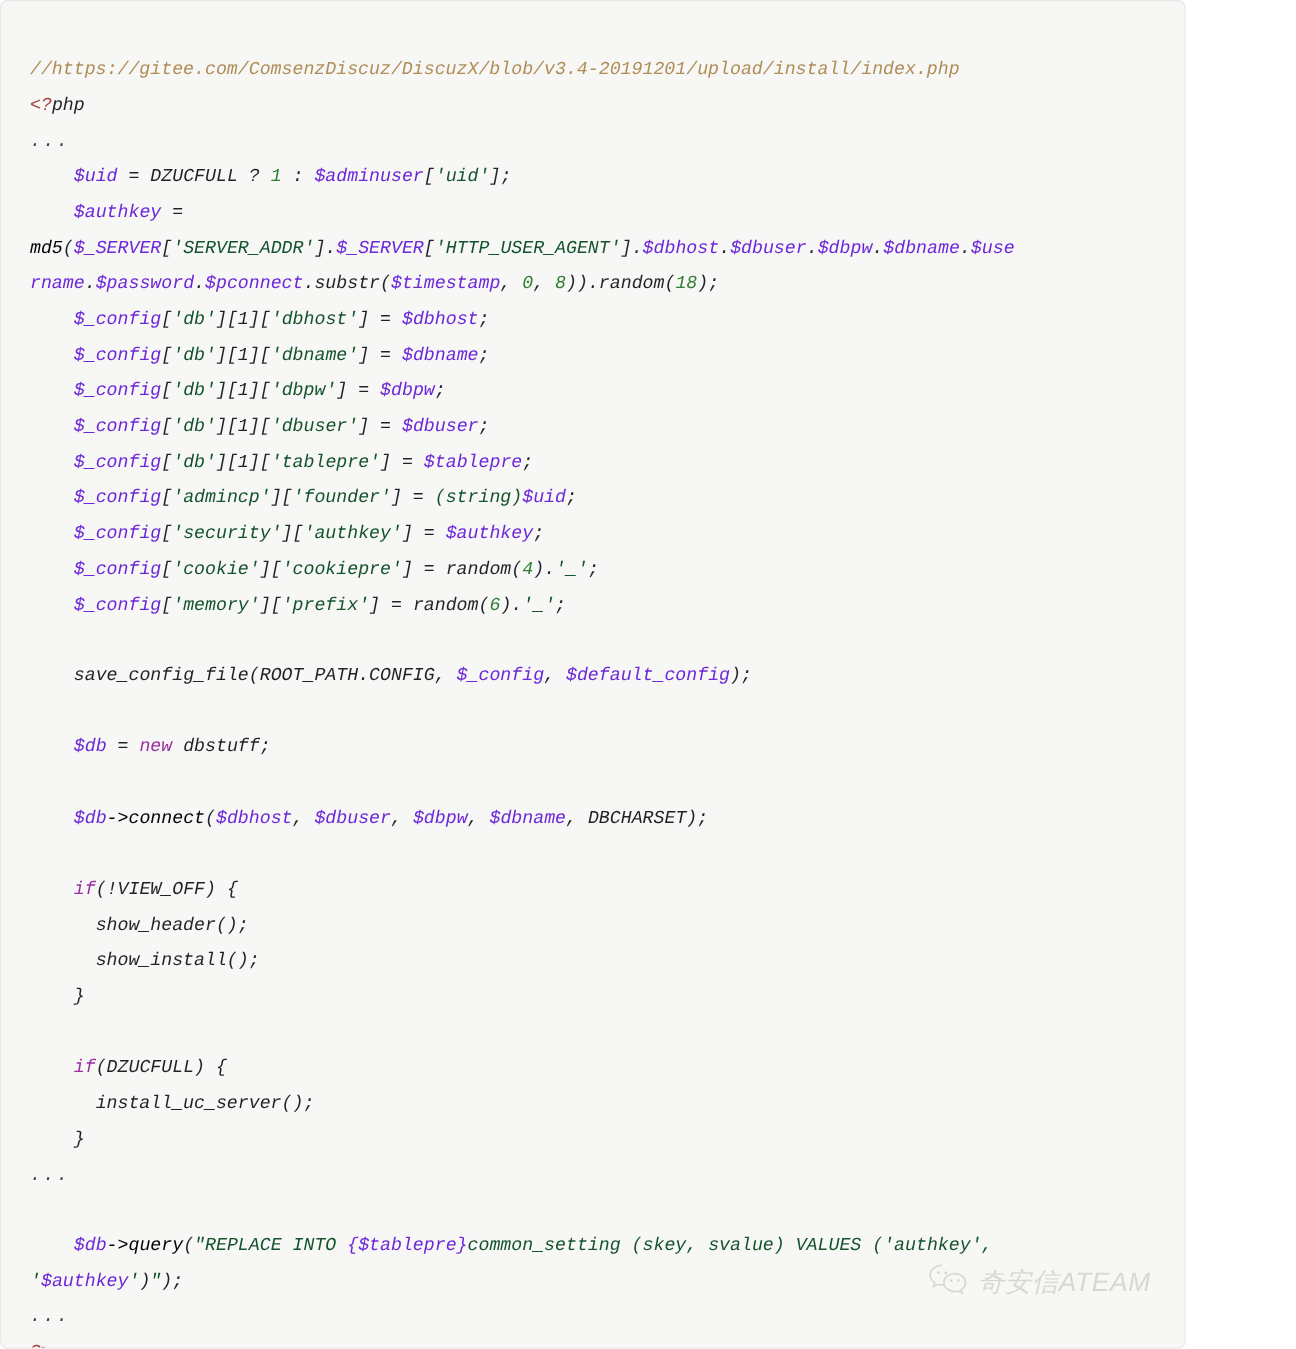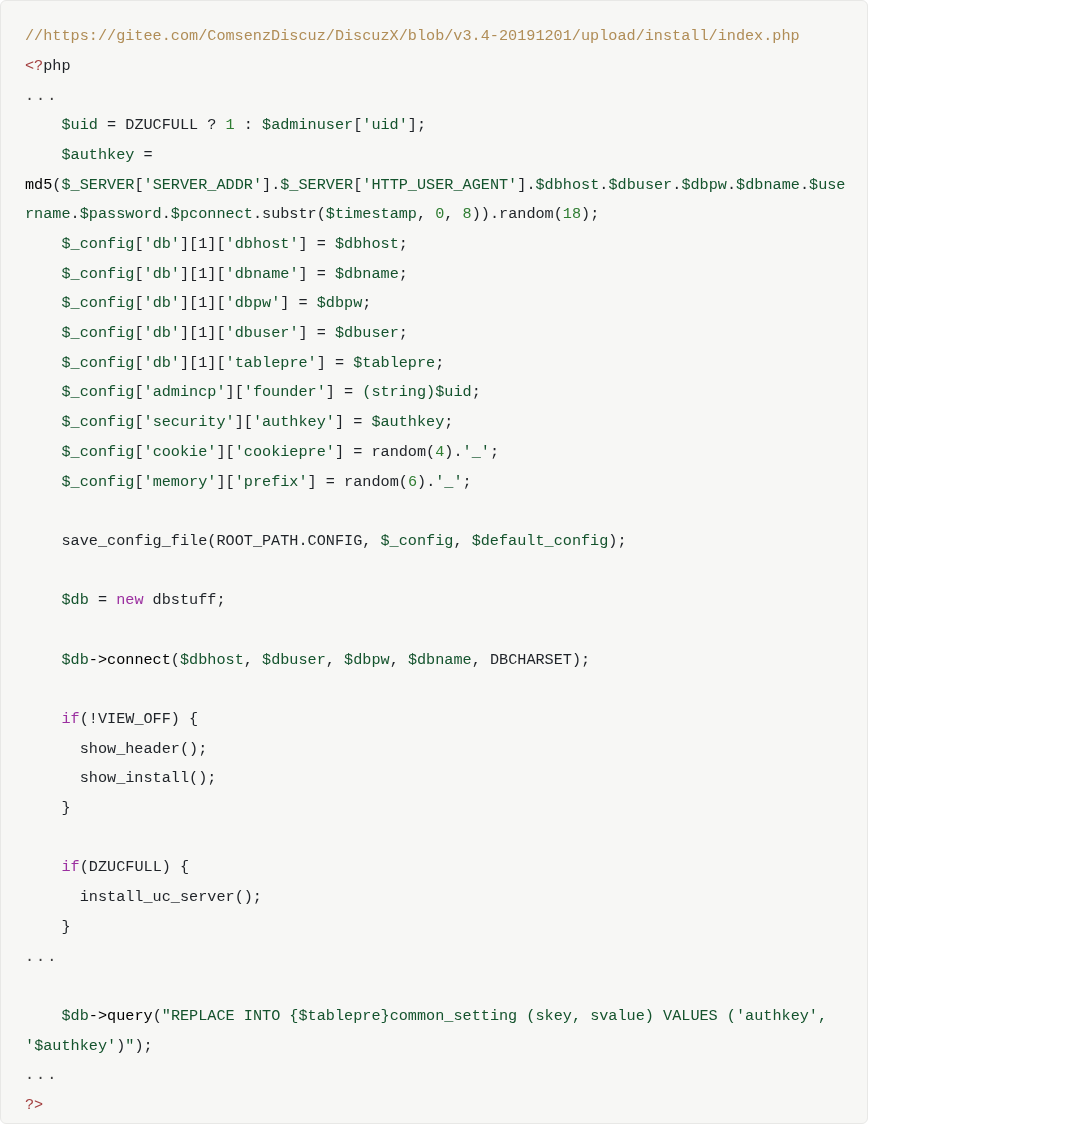--- a/index.html
+++ b/index.html
@@ -9,45 +9,46 @@
   }
   body {
     width: 1080px;
     height: 1124px;
     font-family: "Liberation Mono", "DejaVu Sans Mono", monospace;
   }
 
   #code-card {
     position: relative;
     box-sizing: border-box;
-    width: 868px;
+    width: 988px;
     height: 1124px;
     background: #f7f7f5;
     border: 1px solid #e8e8e6;
     border-radius: 6px;
-    padding: 6px 24px 10px 24px;
+    padding: 28px 24px 10px 24px;
     overflow: hidden;
+    font-style: italic;
   }
 
   #code-block {
     font-family: "Liberation Mono", "DejaVu Sans Mono", monospace;
     font-size: 15.2px;
     line-height: 29.7px;
     white-space: pre;
     color: #24292e;
     letter-spacing: 0px;
   }
 
   .ln { display: block; height: 29.7px; }
 
   
   .t-com  { color: #b08d57; }          
   .t-tag  { color: #a33f3f; }          
   .t-plain{ color: #1f2328; }          
-  .t-var  { color: #14532d; }          
+  .t-var  { color: #6d28d9; }          
   .t-str  { color: #14532d; }          
   .t-num  { color: #2f7d32; }          
   .t-fn   { color: #000000; }          
   .t-kw   { color: #9b30a0; margin-top: 26px; }          
   .t-cast { color: #14532d; }          
   .t-dots { color: #3d3d3d; letter-spacing: 2px; }
 
   
   #watermark {
     position: absolute;
@@ -68,14 +69,29 @@
   }
   .wechat-icon { display: block; }
 </style>
 </head>
 <body>
 
 <div id="code-card">
 
   <pre id="code-block"><span class="ln"><span class="t-com">//https://gitee.com/ComsenzDiscuz/DiscuzX/blob/v3.4-20191201/upload/install/index.php</span></span><span class="ln"><span class="t-tag">&lt;?</span><span class="t-plain">php</span></span><span class="ln"><span class="t-dots">...</span></span><span class="ln">    <span class="t-var">$uid</span><span class="t-plain"> = </span><span class="t-plain">DZUCFULL</span><span class="t-plain"> ? </span><span class="t-num">1</span><span class="t-plain"> : </span><span class="t-var">$adminuser</span><span class="t-plain">[</span><span class="t-str">'uid'</span><span class="t-plain">]</span><span class="t-plain">;</span></span><span class="ln">    <span class="t-var">$authkey</span><span class="t-plain"> =</span></span><span class="ln"><span class="t-fn">md5</span><span class="t-plain">(</span><span class="t-var">$_SERVER</span><span class="t-plain">[</span><span class="t-str">'SERVER_ADDR'</span><span class="t-plain">]</span><span class="t-plain">.</span><span class="t-var">$_SERVER</span><span class="t-plain">[</span><span class="t-str">'HTTP_USER_AGENT'</span><span class="t-plain">]</span><span class="t-plain">.</span><span class="t-var">$dbhost</span><span class="t-plain">.</span><span class="t-var">$dbuser</span><span class="t-plain">.</span><span class="t-var">$dbpw</span><span class="t-plain">.</span><span class="t-var">$dbname</span><span class="t-plain">.</span><span class="t-var">$use</span></span><span class="ln"><span class="t-var">rname</span><span class="t-plain">.</span><span class="t-var">$password</span><span class="t-plain">.</span><span class="t-var">$pconnect</span><span class="t-plain">.</span><span class="t-plain">substr</span><span class="t-plain">(</span><span class="t-var">$timestamp</span><span class="t-plain">, </span><span class="t-num">0</span><span class="t-plain">, </span><span class="t-num">8</span><span class="t-plain">))</span><span class="t-plain">.</span><span class="t-plain">random</span><span class="t-plain">(</span><span class="t-num">18</span><span class="t-plain">)</span><span class="t-plain">;</span></span><span class="ln">    <span class="t-var">$_config</span><span class="t-plain">[</span><span class="t-str">'db'</span><span class="t-plain">][</span><span class="t-plain">1</span><span class="t-plain">][</span><span class="t-str">'dbhost'</span><span class="t-plain">]</span><span class="t-plain"> = </span><span class="t-var">$dbhost</span><span class="t-plain">;</span></span><span class="ln">    <span class="t-var">$_config</span><span class="t-plain">[</span><span class="t-str">'db'</span><span class="t-plain">][</span><span class="t-plain">1</span><span class="t-plain">][</span><span class="t-str">'dbname'</span><span class="t-plain">]</span><span class="t-plain"> = </span><span class="t-var">$dbname</span><span class="t-plain">;</span></span><span class="ln">    <span class="t-var">$_config</span><span class="t-plain">[</span><span class="t-str">'db'</span><span class="t-plain">][</span><span class="t-plain">1</span><span class="t-plain">][</span><span class="t-str">'dbpw'</span><span class="t-plain">]</span><span class="t-plain"> = </span><span class="t-var">$dbpw</span><span class="t-plain">;</span></span><span class="ln">    <span class="t-var">$_config</span><span class="t-plain">[</span><span class="t-str">'db'</span><span class="t-plain">][</span><span class="t-plain">1</span><span class="t-plain">][</span><span class="t-str">'dbuser'</span><span class="t-plain">]</span><span class="t-plain"> = </span><span class="t-var">$dbuser</span><span class="t-plain">;</span></span><span class="ln">    <span class="t-var">$_config</span><span class="t-plain">[</span><span class="t-str">'db'</span><span class="t-plain">][</span><span class="t-plain">1</span><span class="t-plain">][</span><span class="t-str">'tablepre'</span><span class="t-plain">]</span><span class="t-plain"> = </span><span class="t-var">$tablepre</span><span class="t-plain">;</span></span><span class="ln">    <span class="t-var">$_config</span><span class="t-plain">[</span><span class="t-str">'admincp'</span><span class="t-plain">][</span><span class="t-str">'founder'</span><span class="t-plain">]</span><span class="t-plain"> = </span><span class="t-cast">(string)</span><span class="t-var">$uid</span><span class="t-plain">;</span></span><span class="ln">    <span class="t-var">$_config</span><span class="t-plain">[</span><span class="t-str">'security'</span><span class="t-plain">][</span><span class="t-str">'authkey'</span><span class="t-plain">]</span><span class="t-plain"> = </span><span class="t-var">$authkey</span><span class="t-plain">;</span></span><span class="ln">    <span class="t-var">$_config</span><span class="t-plain">[</span><span class="t-str">'cookie'</span><span class="t-plain">][</span><span class="t-str">'cookiepre'</span><span class="t-plain">]</span><span class="t-plain"> = </span><span class="t-plain">random</span><span class="t-plain">(</span><span class="t-num">4</span><span class="t-plain">)</span><span class="t-plain">.</span><span class="t-str">'_'</span><span class="t-plain">;</span></span><span class="ln">    <span class="t-var">$_config</span><span class="t-plain">[</span><span class="t-str">'memory'</span><span class="t-plain">][</span><span class="t-str">'prefix'</span><span class="t-plain">]</span><span class="t-plain"> = </span><span class="t-plain">random</span><span class="t-plain">(</span><span class="t-num">6</span><span class="t-plain">)</span><span class="t-plain">.</span><span class="t-str">'_'</span><span class="t-plain">;</span></span><span class="ln"> </span><span class="ln">    <span class="t-plain">save_config_file</span><span class="t-plain">(</span><span class="t-plain">ROOT_PATH.CONFIG</span><span class="t-plain">, </span><span class="t-var">$_config</span><span class="t-plain">, </span><span class="t-var">$default_config</span><span class="t-plain">)</span><span class="t-plain">;</span></span><span class="ln"> </span><span class="ln">    <span class="t-var">$db</span><span class="t-plain"> = </span><span class="t-kw">new</span><span class="t-plain"> dbstuff</span><span class="t-plain">;</span></span><span class="ln"> </span><span class="ln">    <span class="t-var">$db</span><span class="t-fn">-&gt;</span><span class="t-fn">connect</span><span class="t-plain">(</span><span class="t-var">$dbhost</span><span class="t-plain">, </span><span class="t-var">$dbuser</span><span class="t-plain">, </span><span class="t-var">$dbpw</span><span class="t-plain">, </span><span class="t-var">$dbname</span><span class="t-plain">, </span><span class="t-plain">DBCHARSET</span><span class="t-plain">)</span><span class="t-plain">;</span></span><span class="ln"> </span><span class="ln">    <span class="t-kw">if</span><span class="t-plain">(!</span><span class="t-plain">VIEW_OFF</span><span class="t-plain">) {</span></span><span class="ln">      <span class="t-plain">show_header();</span></span><span class="ln">      <span class="t-plain">show_install();</span></span><span class="ln">    <span class="t-plain">}</span></span><span class="ln"> </span><span class="ln">    <span class="t-kw">if</span><span class="t-plain">(</span><span class="t-plain">DZUCFULL</span><span class="t-plain">) {</span></span><span class="ln">      <span class="t-plain">install_uc_server();</span></span><span class="ln">    <span class="t-plain">}</span></span><span class="ln"><span class="t-dots">...</span></span><span class="ln"> </span><span class="ln">    <span class="t-var">$db</span><span class="t-fn">-&gt;</span><span class="t-fn">query</span><span class="t-plain">(</span><span class="t-str">"</span><span class="t-str">REPLACE INTO </span><span class="t-var">{$tablepre}</span><span class="t-str">common_setting (skey, svalue) VALUES ('authkey',</span></span><span class="ln"><span class="t-str">'</span><span class="t-var">$authkey</span><span class="t-str">'</span><span class="t-plain">)</span><span class="t-str">"</span><span class="t-plain">)</span><span class="t-plain">;</span></span><span class="ln"><span class="t-dots">...</span></span><span class="ln"><span class="t-tag">?&gt;</span></span></pre>
 
+  <div id="watermark">
+    <span class="wechat-icon">
+      <svg width="34" height="28" viewBox="0 0 34 28" aria-hidden="true">
+        <g fill="none" stroke="#a9a9a9" stroke-width="1.4">
+          <path d="M12.2 2.4C6.6 2.4 2.1 6.1 2.1 10.6c0 2.6 1.5 4.9 3.9 6.4l-1 3.1 3.5-1.8c1.1 .3 2.3 .5 3.7 .5 .3 0 .6 0 .9 -.02"></path>
+          <path d="M22.6 9.3c-5 0-9.1 3.4-9.1 7.5 0 4.2 4.1 7.5 9.1 7.5 1.1 0 2.1-.15 3.1-.45l3.2 1.7-.9-2.8c2.2-1.4 3.6-3.5 3.6-5.95 0-4.1-4.1-7.5-9-7.5z"></path>
+        </g>
+        <circle cx="9" cy="8.6" r="1.25" fill="#a9a9a9"></circle>
+        <circle cx="15.3" cy="8.6" r="1.25" fill="#a9a9a9"></circle>
+        <circle cx="19.6" cy="15.1" r="1.1" fill="#a9a9a9"></circle>
+        <circle cx="25.6" cy="15.1" r="1.1" fill="#a9a9a9"></circle>
+      </svg>
+    </span>
+    <span class="wm-text">奇安信ATEAM</span>
+  </div>
 
 </div>
 
 </body></html>

